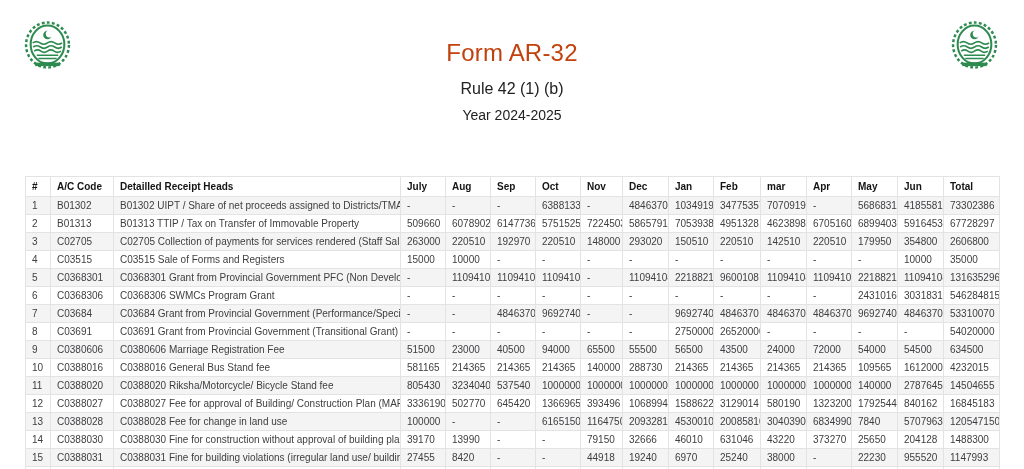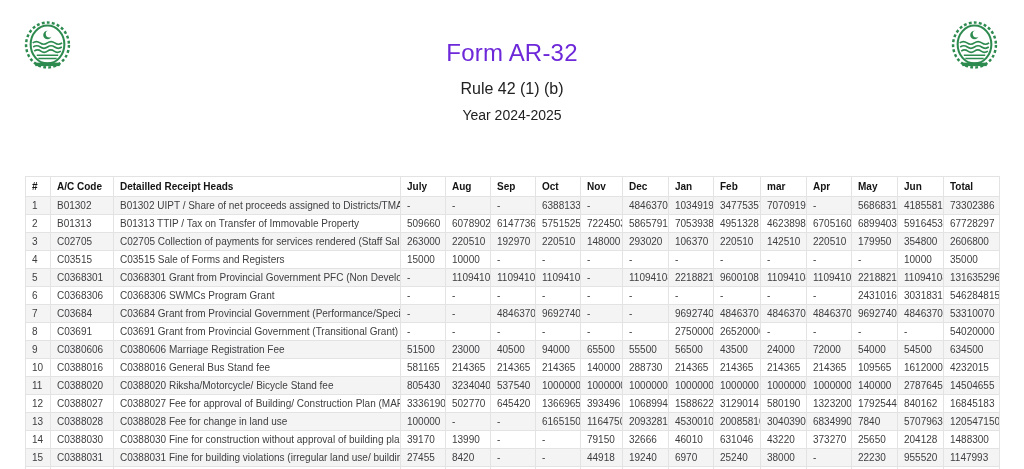--- a/index.html
+++ b/index.html
@@ -6,21 +6,21 @@
   body{
     width:1024px;height:469px;overflow:hidden;background:#ffffff;
     font-family:"Liberation Sans","DejaVu Sans",sans-serif;color:#333;
     position:relative;
   }
   .page-header{position:relative;text-align:center;padding-top:24px;}
   .logo{position:absolute;top:21px;width:49px;height:50px;}
   .logo-left{left:23px;}
   .logo-right{right:25px;}
   .org-title{font-size:15px;color:#1f1f1f;margin:4px 0 0;font-weight:normal;}
-  .form-title{font-size:24px;color:#6d28d9;margin:15px 8px 0;font-weight:normal;letter-spacing:.2px;}
+  .form-title{font-size:24px;color:#c2410c;margin:15px 8px 0;font-weight:normal;letter-spacing:.2px;}
   .rule-line{font-size:16px;color:#222;margin:13px 0 8px;}
   .sheet-subtitle{font-size:17px;color:#222;margin:10px 0 0;}
   .year-line{font-size:14px;color:#222;margin:9px 4px 0;}
 
   table.sheet{
     position:absolute;left:25px;top:176px;width:974px;
     border-collapse:collapse;table-layout:fixed;font-size:10px;
   }
   .sheet th,.sheet td{
     border:1px solid #e3e3e4;
@@ -150,21 +150,21 @@
       <tr>
         <td>3</td>
         <td>C02705</td>
         <td>C02705 Collection of payments for services rendered (Staff Salary from Contractor)</td>
         <td>263000</td>
         <td>220510</td>
         <td>192970</td>
         <td>220510</td>
         <td>148000</td>
         <td>293020</td>
-        <td>106370</td>
+        <td>150510</td>
         <td>220510</td>
         <td>142510</td>
         <td>220510</td>
         <td>179950</td>
         <td>354800</td>
         <td>2606800</td>
       </tr>
       <tr>
         <td>4</td>
         <td>C03515</td>

